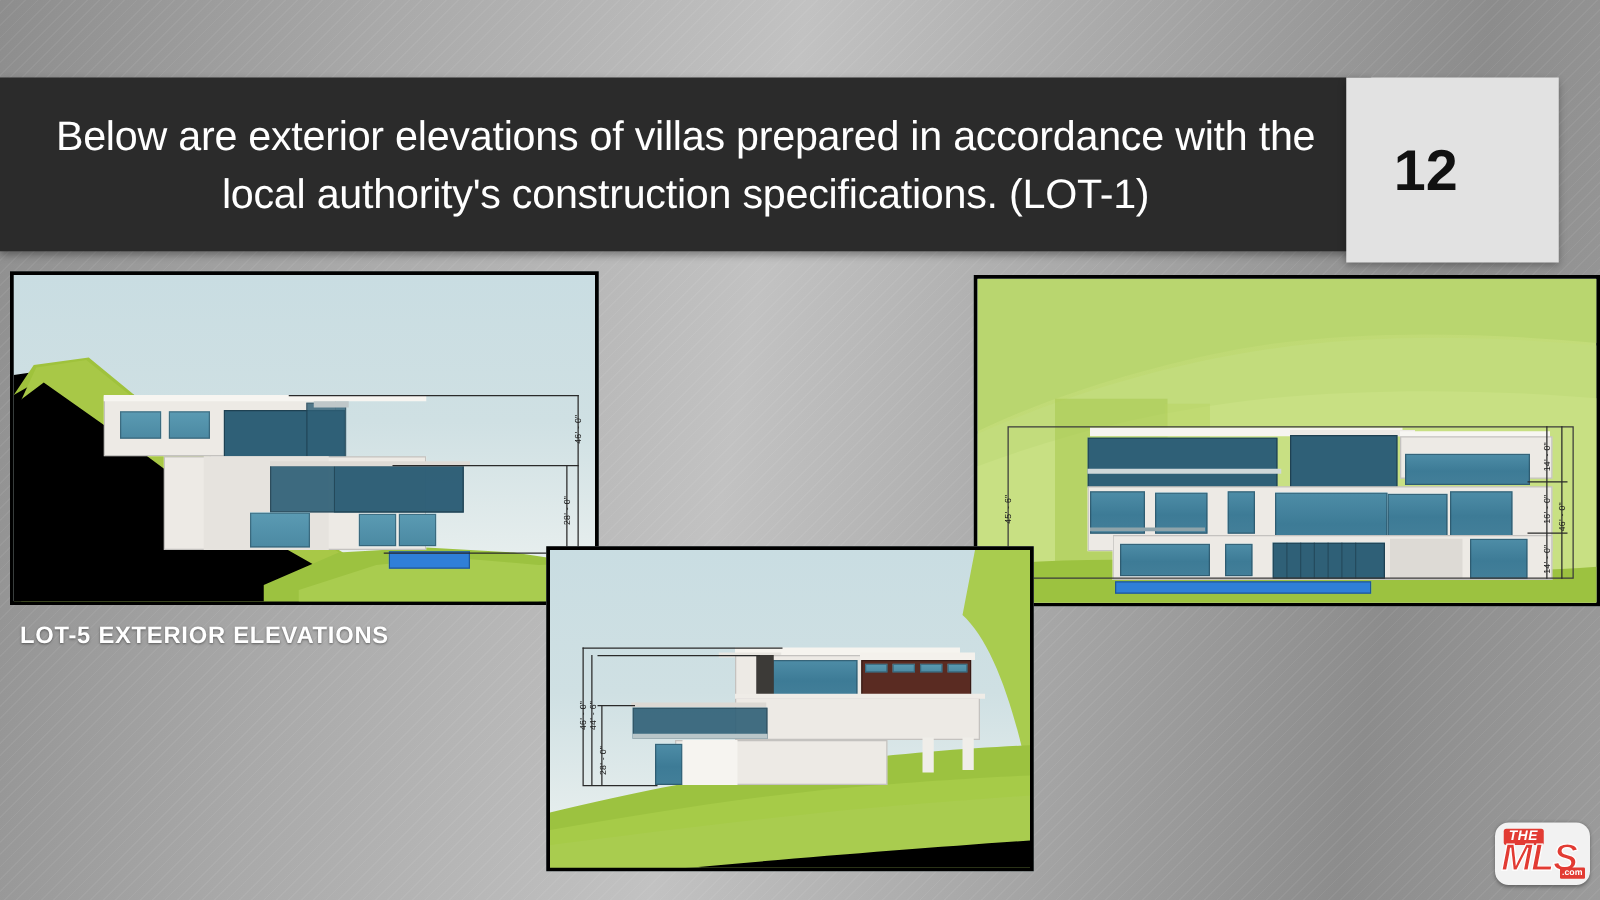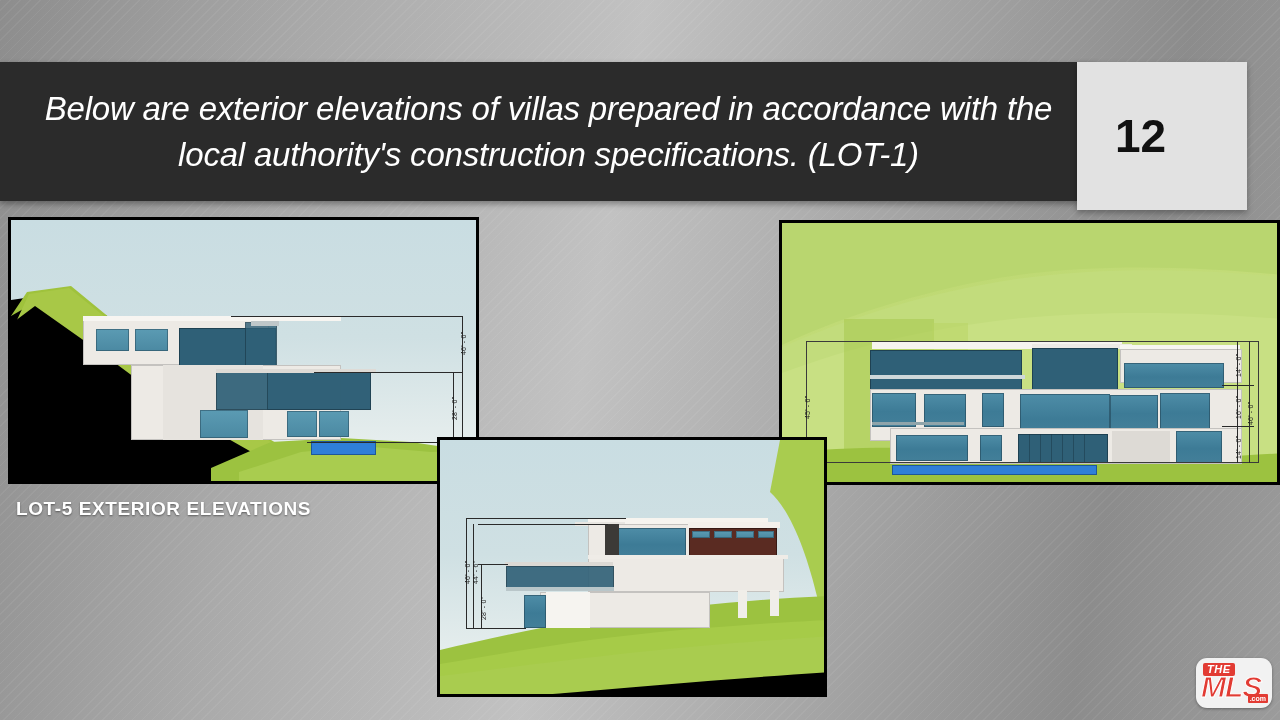--- a/index.html
+++ b/index.html
@@ -22,21 +22,20 @@
     background:#2b2b2b;
     box-shadow:0 3px 6px rgba(0,0,0,.35);
     display:flex;align-items:center;justify-content:center;
   }
   #title-text{
     color:#ffffff;
     font-size:33px;line-height:1.38;
     text-align:center;
     padding:0 28px;
     letter-spacing:-0.2px;
-    font-style:italic;
   }
   
   #slide-number-box{
     position:absolute;left:1077px;top:62px;width:170px;height:148px;
     background:#e2e2e2;
     box-shadow:0 3px 6px rgba(0,0,0,.3);
     display:flex;align-items:center;justify-content:flex-start;font-weight:bold;
   }
   #slide-number{
     color:#111;font-size:46px;padding-left:38px;

